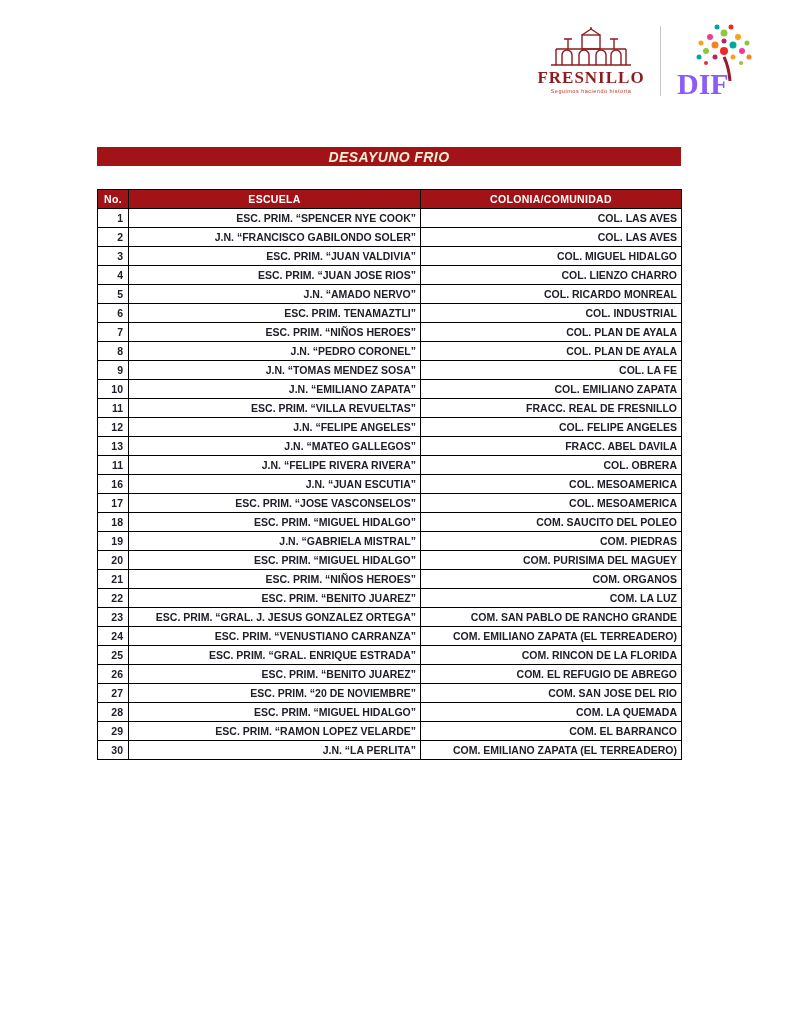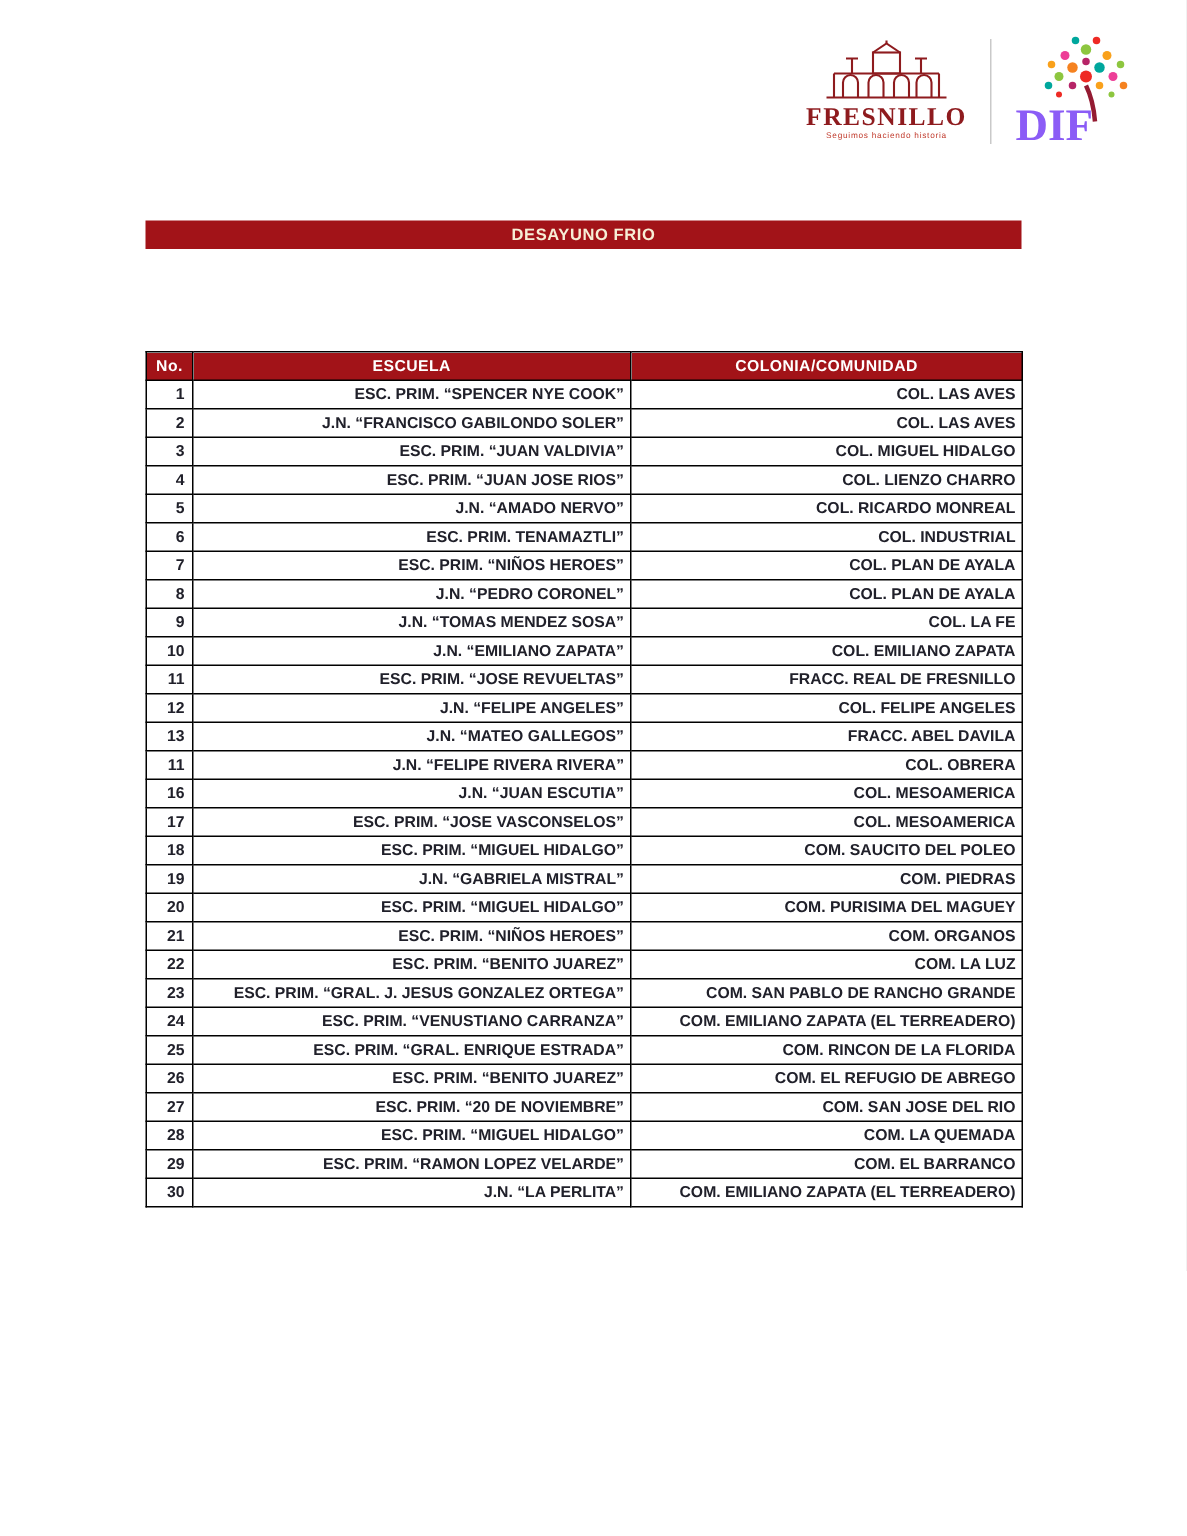--- a/index.html
+++ b/index.html
@@ -75,37 +75,37 @@
     top: 147px;
     width: 584px;
     height: 19px;
     background: #a21318;
     display: flex;
     align-items: center;
     justify-content: center;
   }
   .title-bar span {
     color: #f7eed6;
-    font-size: 11px;
+    font-size: 14px;
     font-weight: bold;
     letter-spacing: 0.4px;
+    font-style: italic;
   }
 
   
   .table-wrap {
     position: absolute;
     left: 97px;
     top: 189px;
     width: 584px;
   }
   table {
     width: 100%;
     border-collapse: collapse;
     table-layout: fixed;
-    margin-top: 45px;
   }
   th, td {
     border: 1px solid #000000;
     font-size: 10.5px;
     font-weight: bold;
     overflow: hidden;
     white-space: nowrap;
   }
   th {
     background: #a21318;
@@ -249,21 +249,21 @@
             <td>J.N. “TOMAS MENDEZ SOSA”</td>
             <td>COL. LA FE</td>
           </tr>
           <tr>
             <td>10</td>
             <td>J.N. “EMILIANO ZAPATA”</td>
             <td>COL. EMILIANO ZAPATA</td>
           </tr>
           <tr>
             <td>11</td>
-            <td>ESC. PRIM. “JOSE REVUELTAS”</td>
+            <td>ESC. PRIM. “VILLA REVUELTAS”</td>
             <td>FRACC. REAL DE FRESNILLO</td>
           </tr>
           <tr>
             <td>12</td>
             <td>J.N. “FELIPE ANGELES”</td>
             <td>COL. FELIPE ANGELES</td>
           </tr>
           <tr>
             <td>13</td>
             <td>J.N. “MATEO GALLEGOS”</td>

